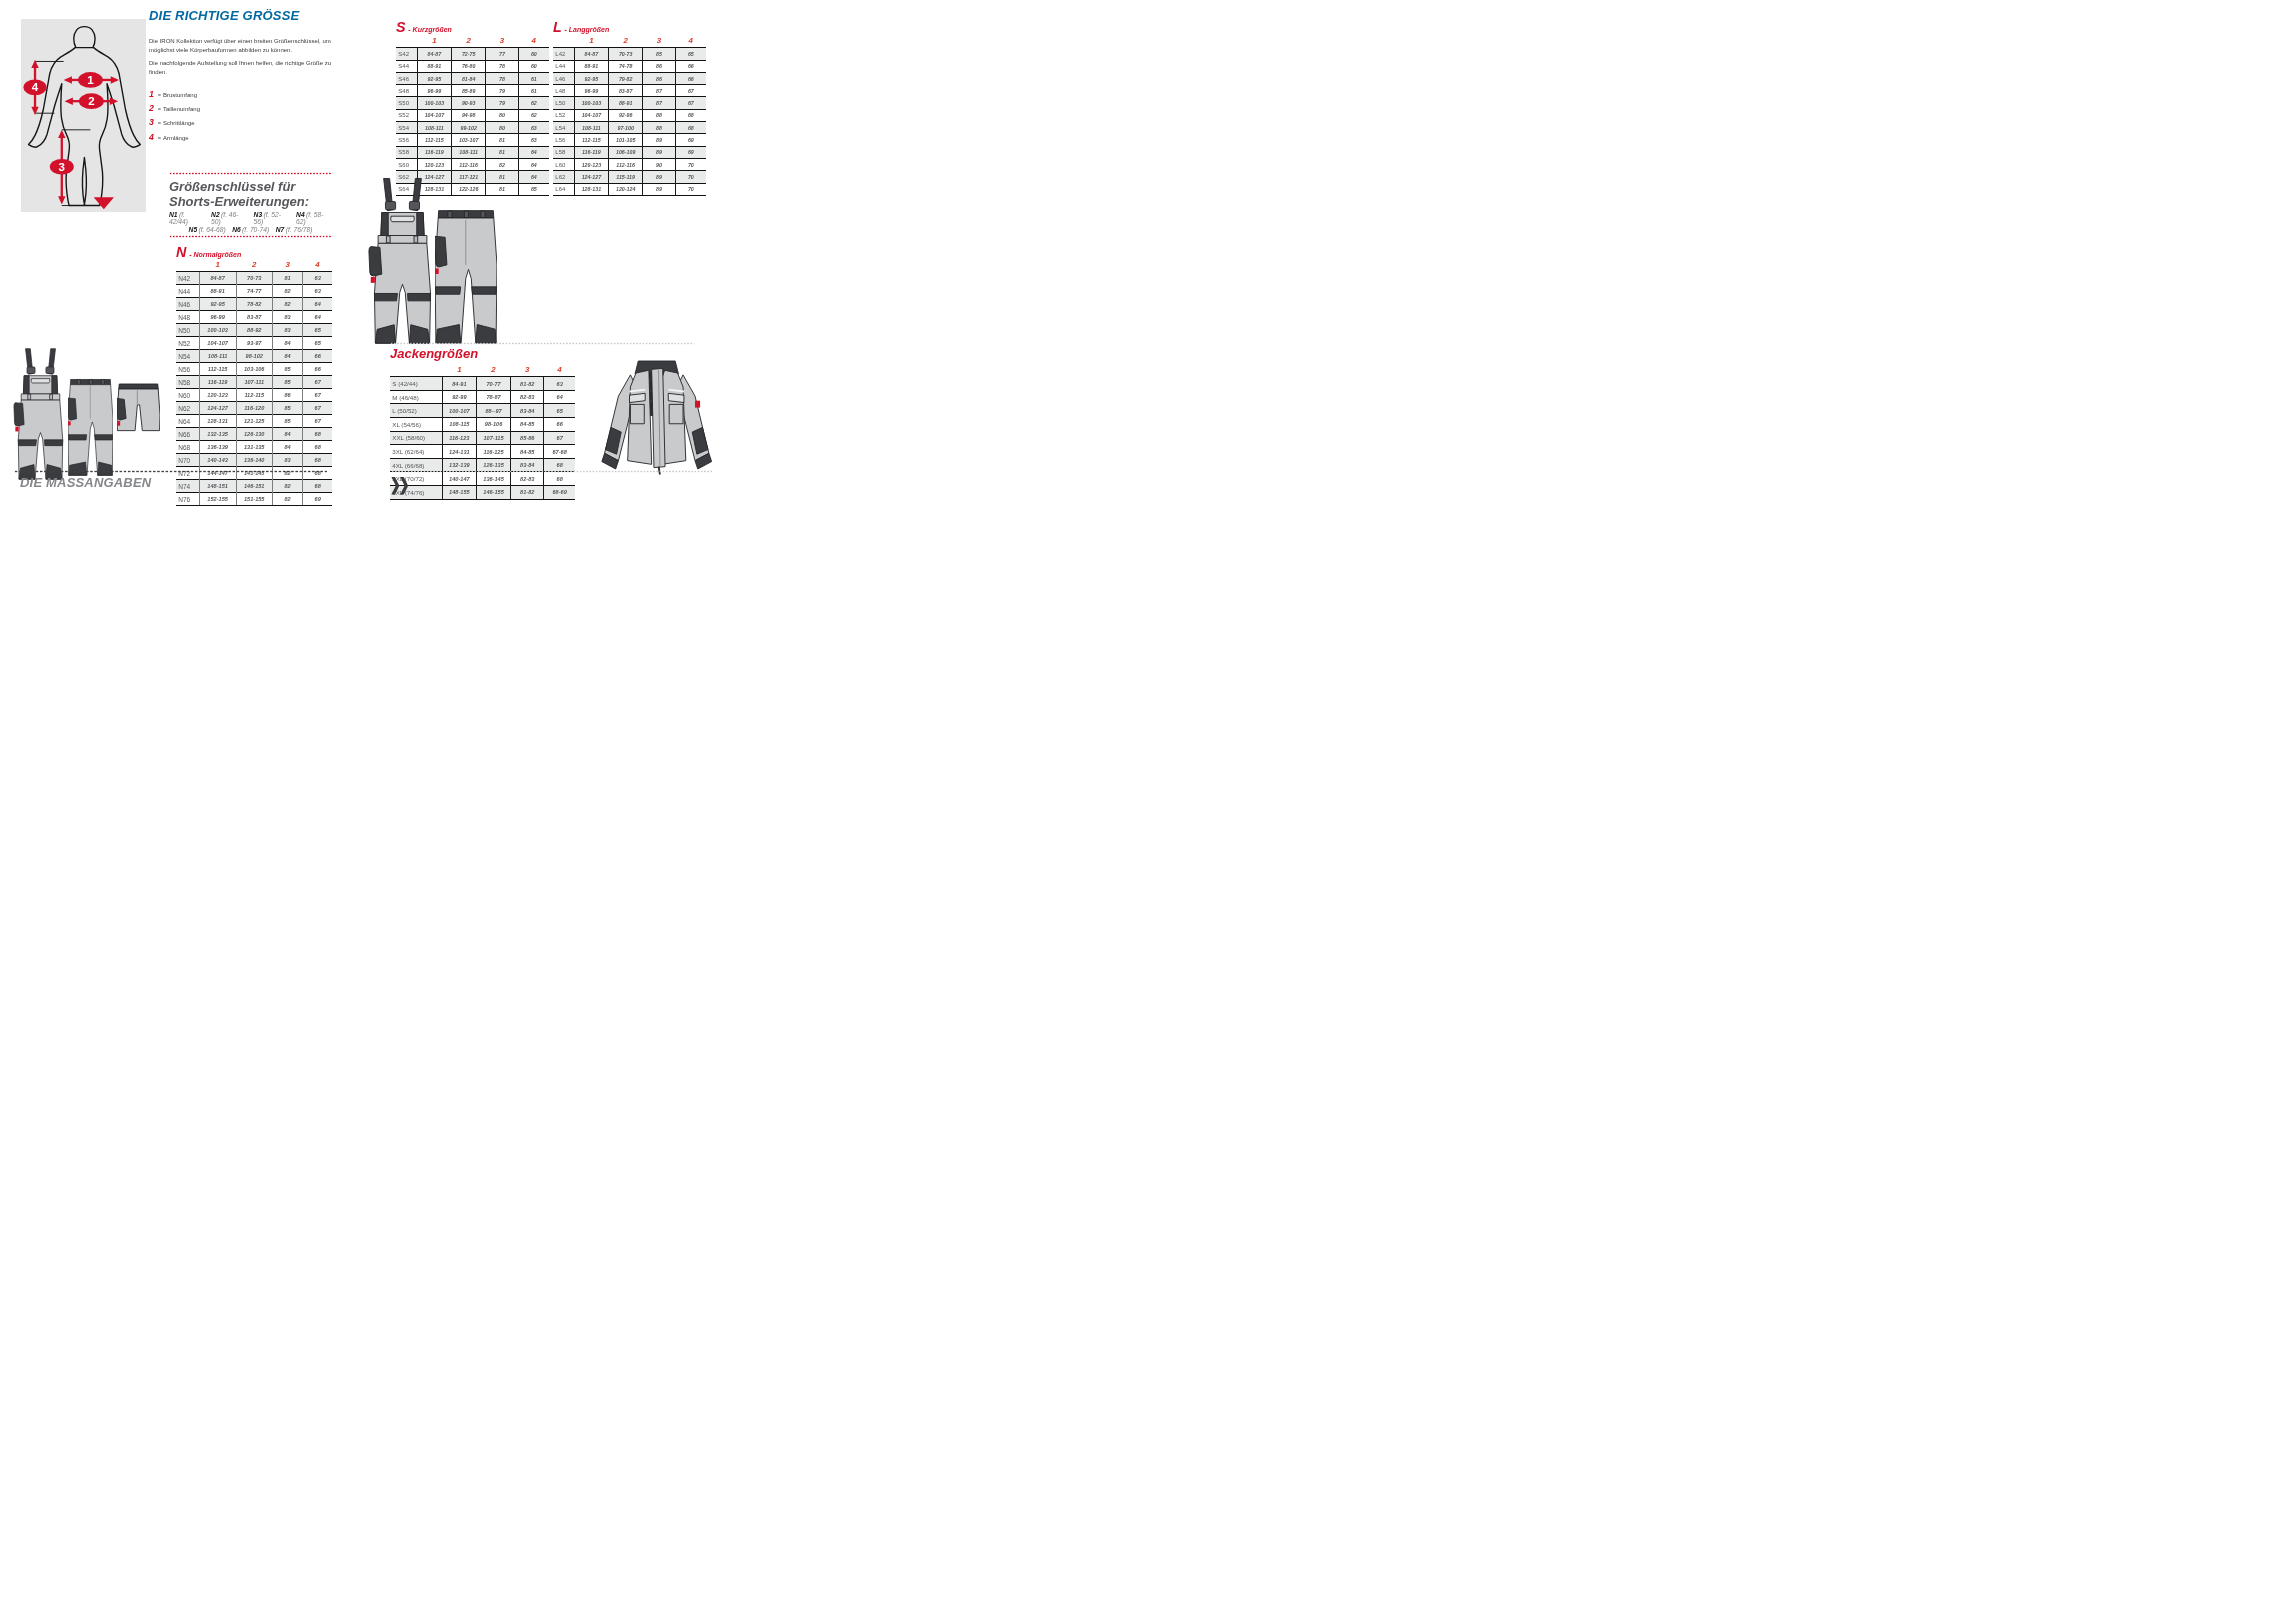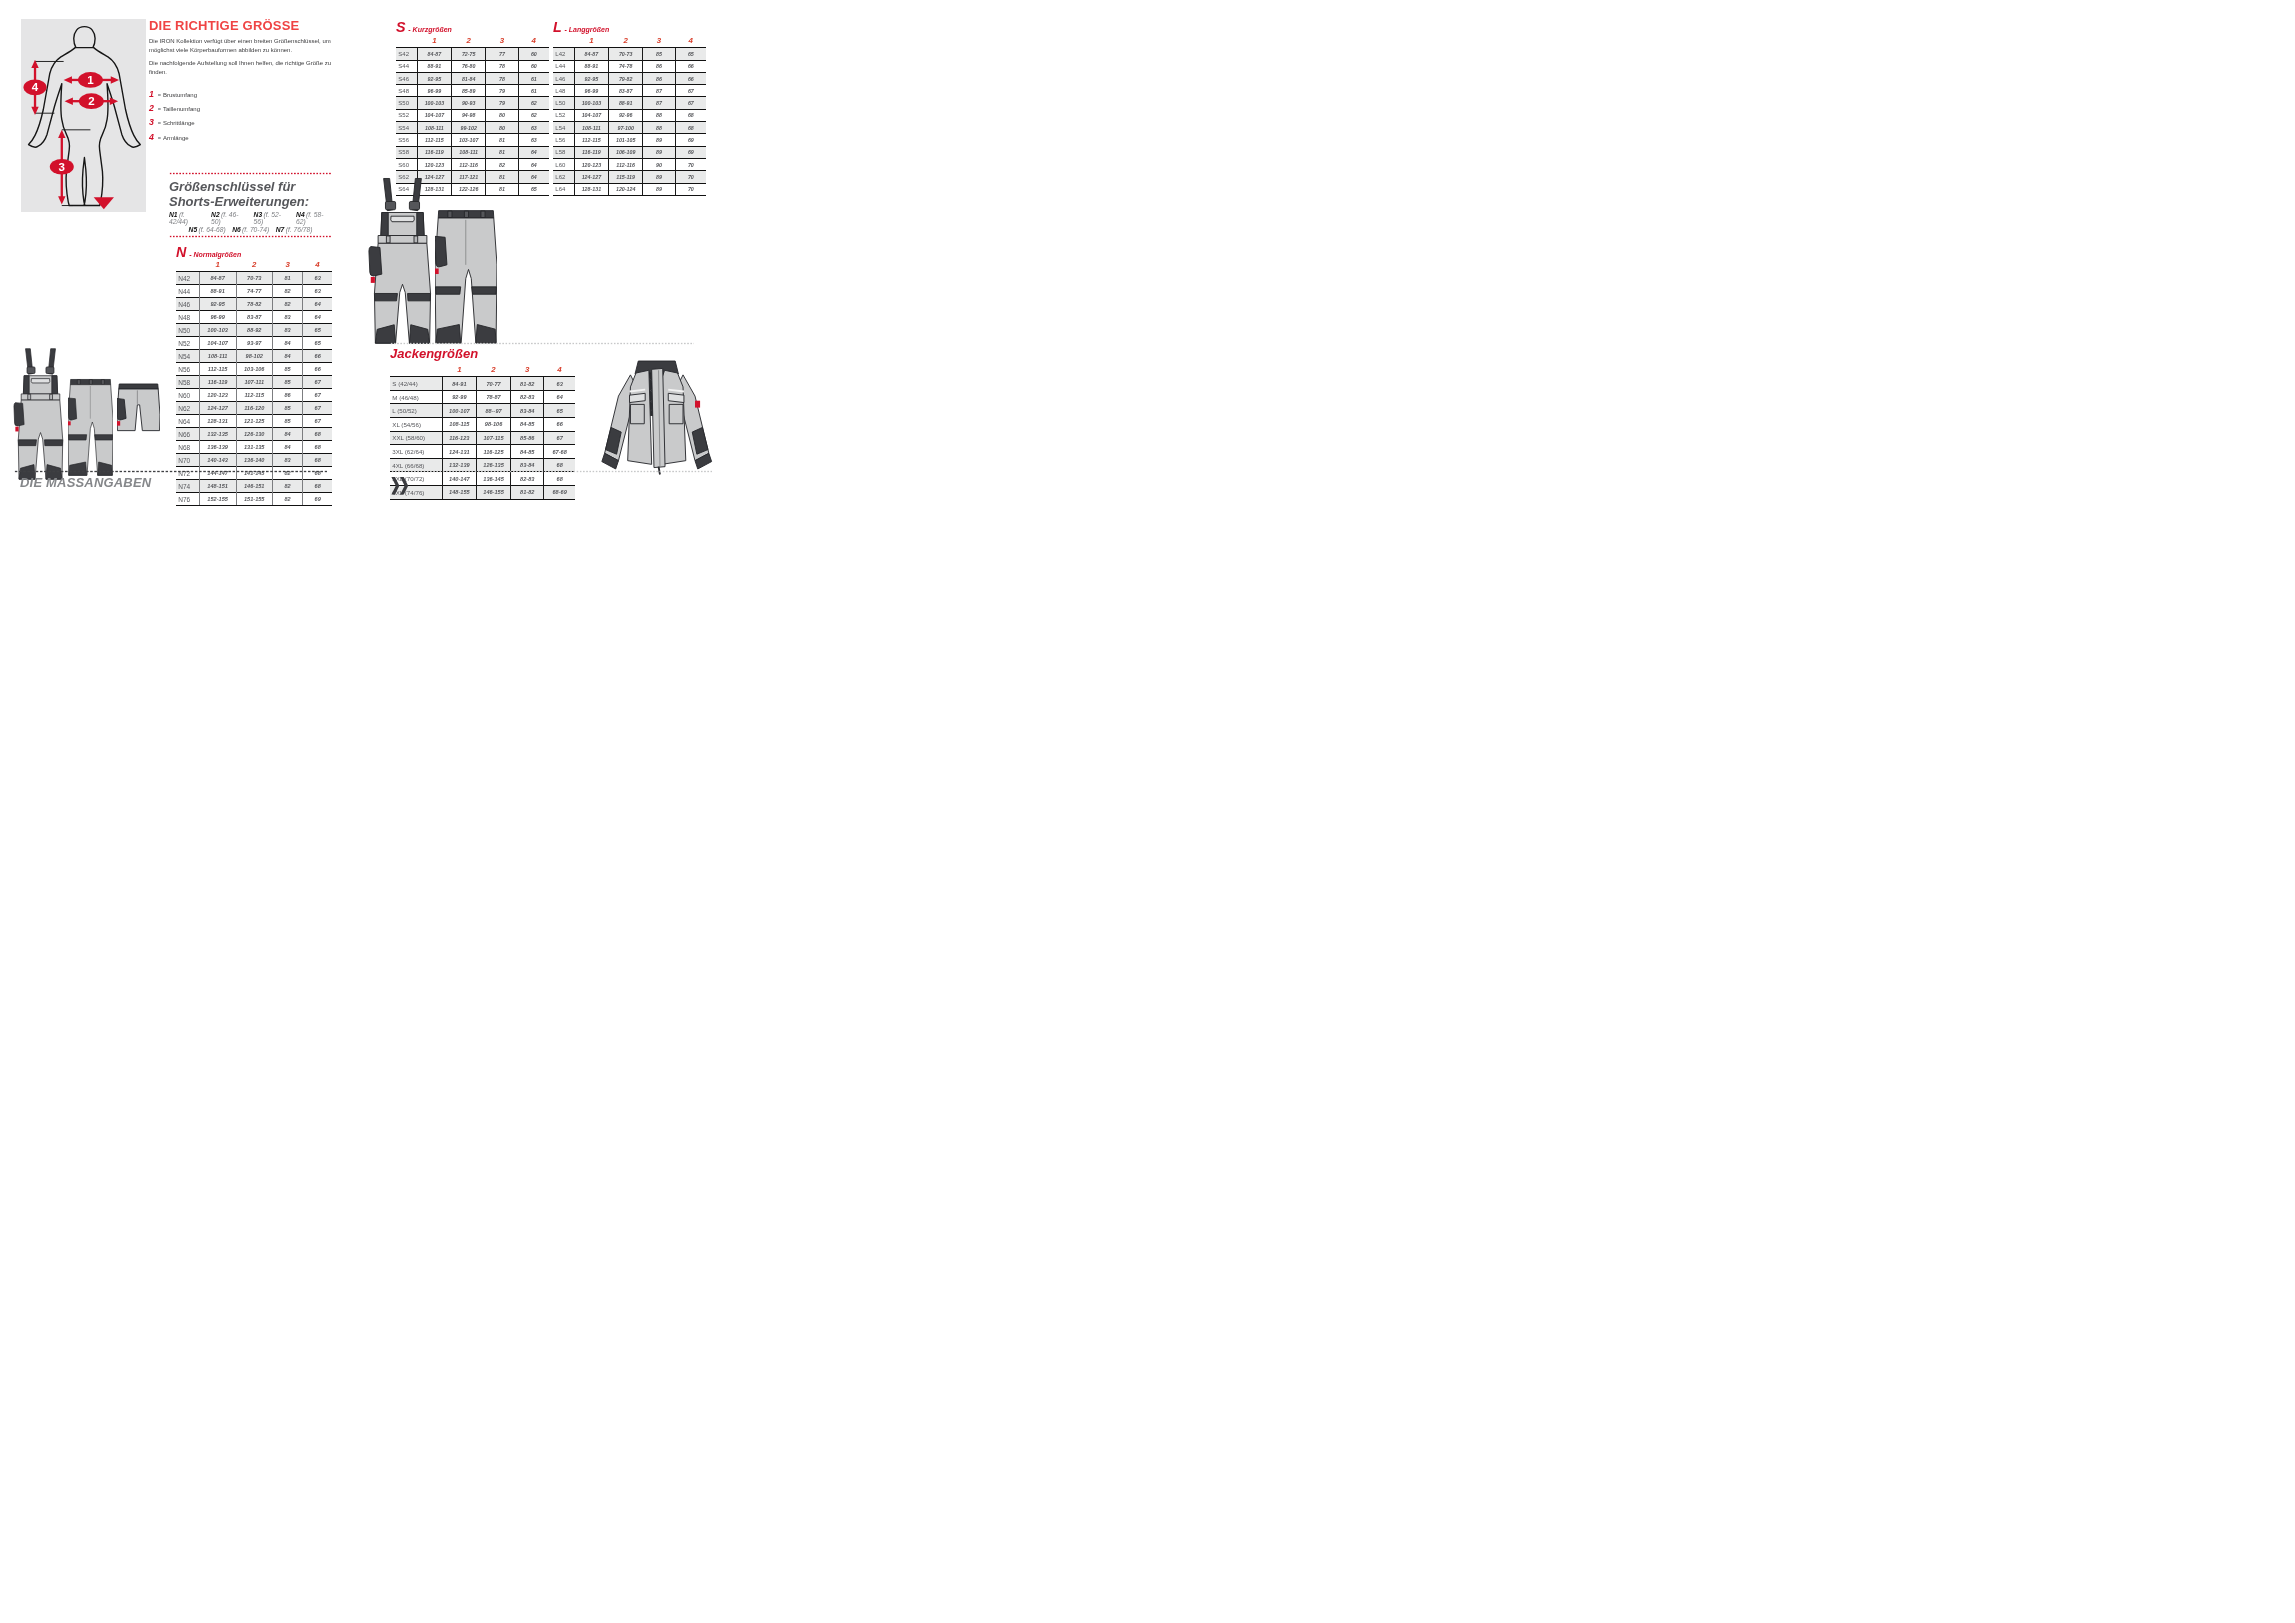--- a/index.html
+++ b/index.html
@@ -4,21 +4,21 @@
 <style>
   html,body{margin:0;padding:0;background:#fff;}
   .page{position:relative;width:715px;height:506px;background:#ffffff;overflow:hidden;
         font-family:"Liberation Sans",sans-serif;color:#3c3c3e;}
   .abs{position:absolute;}
 
   
   .fig-box{left:21px;top:19.4px;width:125px;height:193px;background:#e5e5e6;}
 
   
-  .main-title{left:149px;top:18px;font-size:13px;font-weight:800;color:#ef4444;letter-spacing:0.2px;}
+  .main-title{left:149px;top:8px;font-size:13px;font-weight:800;font-style:italic;color:#0369a1;letter-spacing:0.2px;}
   .intro-p{left:149px;width:185px;font-size:6px;line-height:1.42;color:#3c3c3e;}
   .p1{top:37px;} .p2{top:59px;}
 
   
   .legend{left:149px;top:89px;}
   .legend-row{display:flex;align-items:baseline;margin-bottom:4.2px;}
   .legend-num{color:#d2112b;font-size:8.8px;font-weight:800;font-style:italic;width:7.9px;}
   .legend-eq{font-size:5.6px;color:#56575b;margin:0 1.9px 0 0.9px;}
   .legend-label{font-size:6px;color:#3c3c3e;}
 

